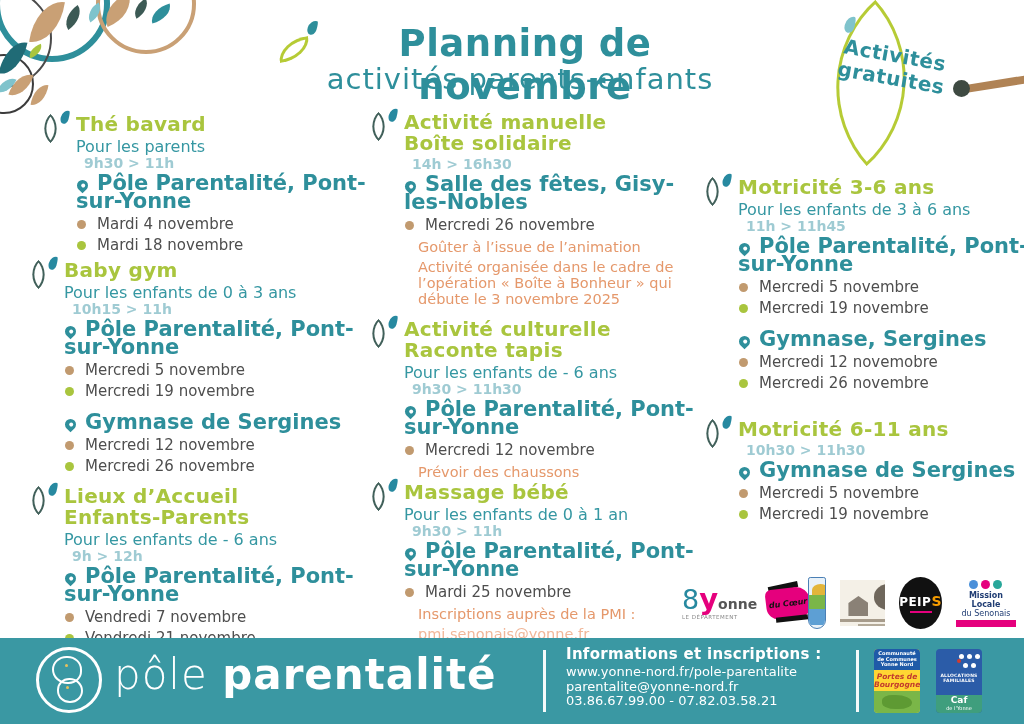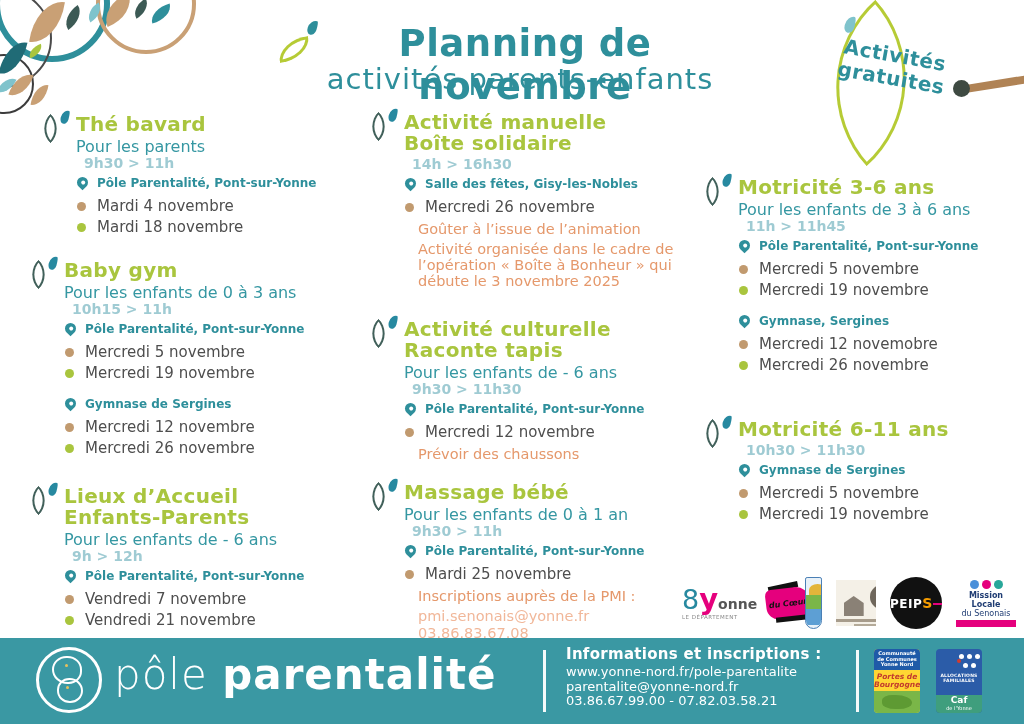--- a/index.html
+++ b/index.html
@@ -34,21 +34,21 @@
   .sec{position:absolute;}
   .leaf-ic{position:absolute;left:-36px;top:-2px;width:30px;height:26px}
   .leaf-ic .lf{position:absolute;left:0;top:6px;width:17px;height:17px;border:2.5px solid #41605a;
          border-radius:100% 0 100% 0;transform:rotate(-45deg)}
   .leaf-ic .dp{position:absolute;left:21px;top:-2px;width:8px;height:14px;background:#2789a0;
          border-radius:80% 20% 55% 45%/60% 60% 40% 40%;transform:rotate(16deg)}
   .sec h2{font-size:20px;line-height:21px;margin:0 0 3px;color:#a9c53e;font-weight:800;letter-spacing:.3px}
   .sec h2 span{display:block}
   .aud{font-size:16px;line-height:17px;margin:0 0 1px;color:#3597a2;font-weight:500}
   .time{font-size:14px;line-height:15px;margin:0 8px 3px;color:#9fcbd3;font-weight:700}
-  .loc{font-size:12px;line-height:18px;margin:0 0 6px;color:#2e8f9b;font-weight:600}
+  .loc{font-size:21px;line-height:18px;margin:0 0 6px;color:#2e8f9b;font-weight:600}
   .pin{display:inline-block;width:11px;height:11px;background:#2e8f9b;border-radius:50% 50% 50% 0;
        transform:rotate(-45deg);margin:0 9px -1px 1px;position:relative}
   .pin::after{content:"";position:absolute;left:3.5px;top:3.5px;width:4px;height:4px;background:#fff;border-radius:50%}
   .date{font-size:15px;line-height:16px;margin:0 0 5px;color:#4e4e4e}
   .dot{display:inline-block;width:9px;height:9px;border-radius:50%;margin:0 11px 0 1px;background:#c19a6f}
   .date[data-bullet="green"] .dot{background:#a9c53e}
   .date[data-bullet="brown"] .dot{background:#c19a6f}
   .blk2{margin-top:14px}
   .notes{margin-top:6px}
   .note{font-size:14.5px;line-height:16px;margin:0 0 4px 14px;color:#e5986b;font-weight:500;max-width:278px}
@@ -72,22 +72,22 @@
   .p-crest .arch{position:absolute;left:3px;top:6px;width:17px;height:12px;background:#e3b53a;border-radius:50% 50% 0 0}
   .p-crest .grn{position:absolute;left:0;top:17px;width:100%;height:14px;background:#7ab648}
   .p-crest .wav{position:absolute;left:0;top:31px;width:100%;height:16px;background:#5d9fd4}
   .p-church{width:72px;height:46px;background:#f4f0e7;position:relative;overflow:hidden}
   .p-church .bld{position:absolute;left:8px;top:16px;width:20px;height:20px;background:#8a8176;
        clip-path:polygon(0 35%,50% 0,100% 35%,100% 100%,0 100%)}
   .p-church .tree{position:absolute;left:34px;top:4px;width:30px;height:26px;background:#6f675c;border-radius:50% 55% 45% 50%}
   .p-church .trunk{position:absolute;left:46px;top:26px;width:4px;height:12px;background:#5a5248}
   .p-church .grd{position:absolute;left:0;bottom:4px;width:100%;height:3px;background:#a79c8c}
   .p-church .capl{position:absolute;left:18px;bottom:0;width:36px;height:2px;background:#b4aa99}
-  .p-peips{width:52px;height:52px;background:#111;border-radius:50%;display:flex;
-       align-items:center;justify-content:space-between;color:#fff}
+  .p-peips{width:52px;height:52px;background:#111;border-radius:50%;display:flex;flex-direction:column;
+       align-items:center;justify-content:center;color:#fff}
   .p-peips .t{font-size:12px;font-weight:800;letter-spacing:.5px}
   .p-peips .t b{color:#f59c00;font-size:14px}
   .p-peips .u{width:22px;height:2px;background:#e5007d;margin-top:2px}
   .p-mission{width:62px;text-align:center}
   .p-mission .heads{display:flex;justify-content:center;gap:3px;margin-bottom:2px}
   .p-mission .heads i{width:9px;height:9px;border-radius:50%;display:block}
   .p-mission .l1{font-size:8px;font-weight:800;color:#1f3c73;line-height:9px}
   .p-mission .l2{font-size:8px;color:#1f3c73;line-height:9px}
   .p-mission .ban{width:60px;height:7px;background:#e5007d;margin:2px auto 0}
 

